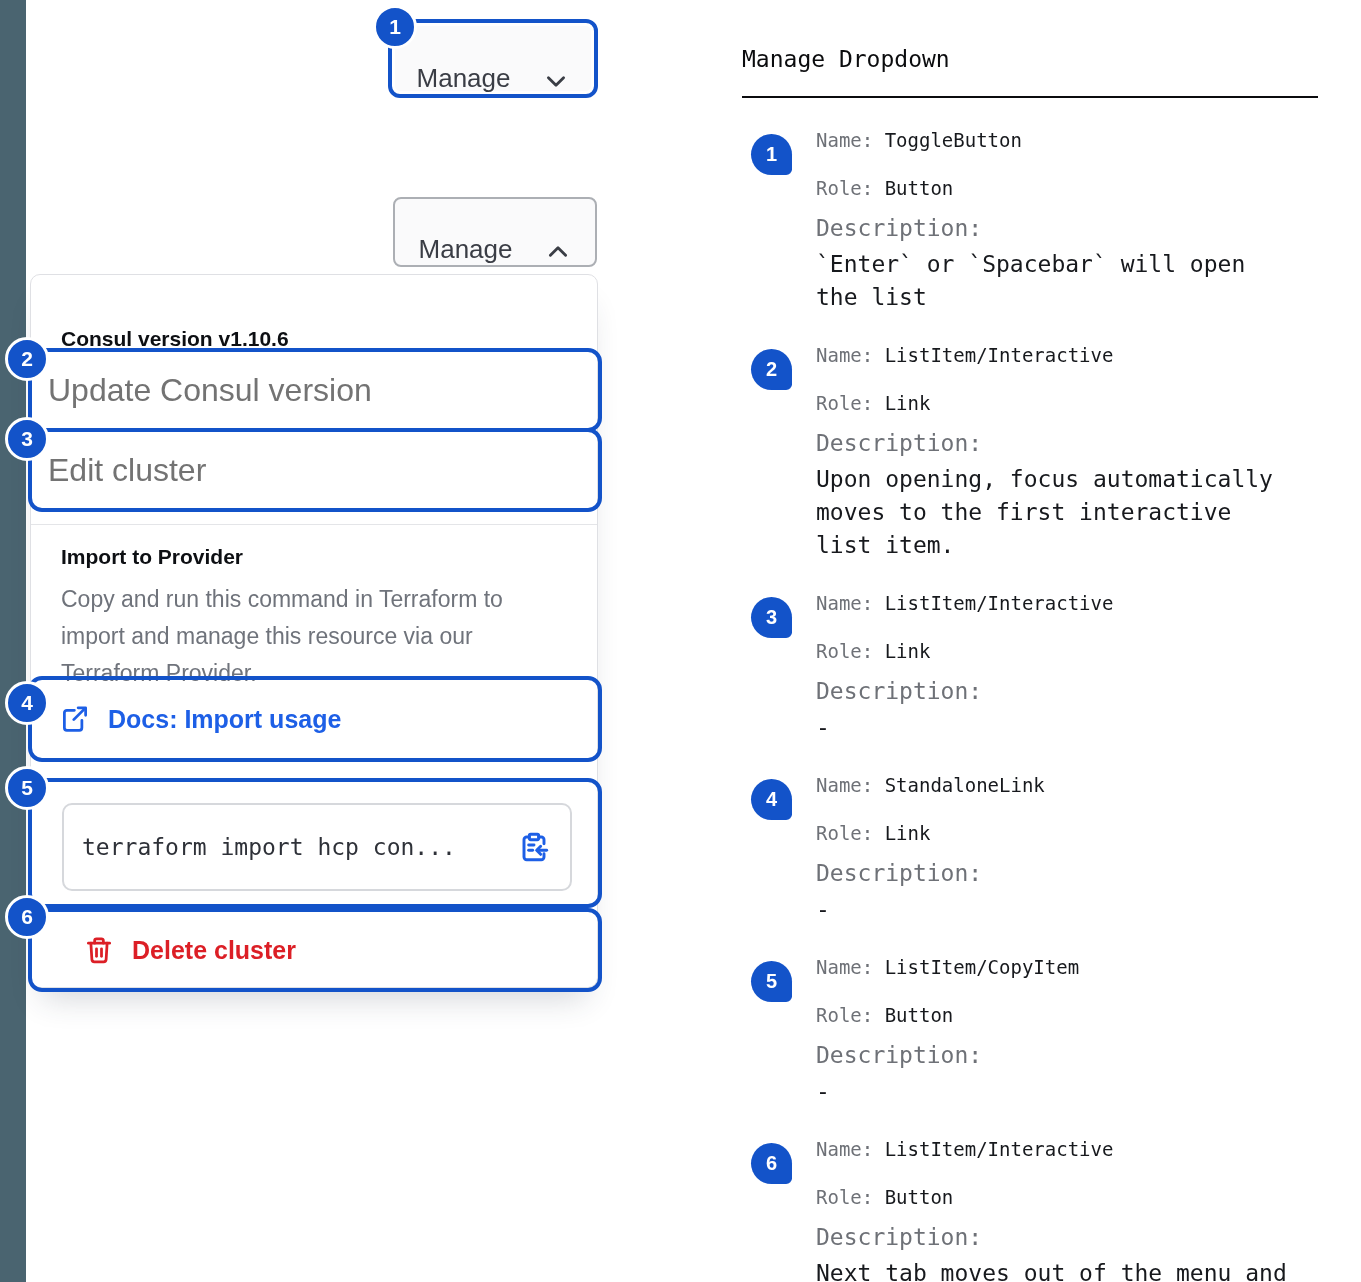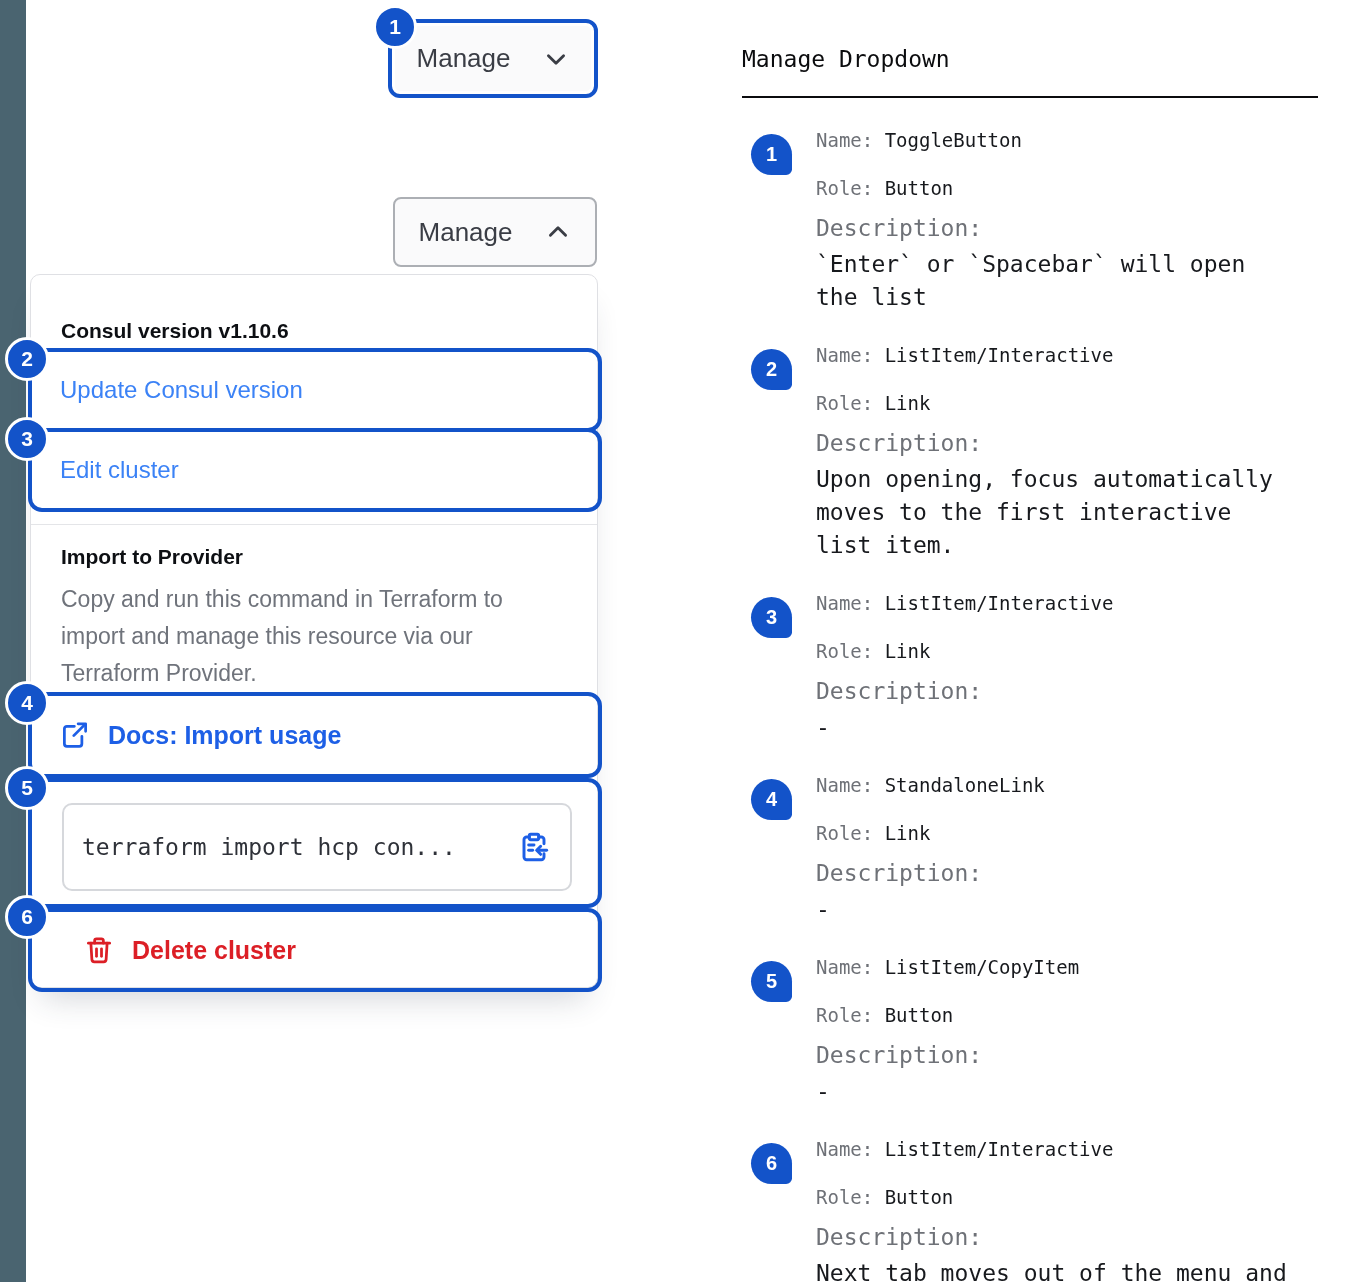--- a/index.html
+++ b/index.html
@@ -4,47 +4,47 @@
 <style>
   * { margin:0; padding:0; box-sizing:border-box; }
   html,body { background:#ffffff; }
   body { font-family:"Liberation Sans", sans-serif; }
   .stage { position:relative; width:1361px; height:1282px; overflow:hidden; background:#ffffff; }
 
   
   .edge-strip { position:absolute; left:0; top:0; width:26px; height:1282px; background:#4A6470; }
 
   
-  .toggle-btn { position:absolute; display:flex; align-items:center; justify-content:center; gap:33px;
+  .toggle-btn { position:absolute; display:flex; align-items:flex-end; justify-content:center; gap:33px;
     background:#FAFAFB; border-radius:10px; font-size:26px; color:#3A3D45; }
   .toggle-btn .chev { width:26px; height:26px; display:block; }
   .btn-focused { left:388px; top:19px; width:210px; height:79px;
     border:4px solid #1353C9; box-shadow: inset 0 0 0 3px #ffffff; border-radius:12px; }
   .btn-open { left:393px; top:197px; width:204px; height:70px; border:2px solid #ACAFB4; border-radius:8px; }
 
   
   .panel { position:absolute; left:30px; top:274px; width:568px; height:714px; background:#ffffff;
     border:1.5px solid #DFE0E4; border-radius:10px;
     box-shadow: 0 22px 30px -12px rgba(40,50,70,0.20); }
   .panel .sect-header { position:absolute; left:30px; font-size:21px; font-weight:bold; color:#0D0F13; }
-  .hdr-version { top:44px; }
+  .hdr-version { top:52px; }
   .hdr-import { top:270px; }
   .panel .divider { position:absolute; left:0; top:249px; width:100%; height:1px; background:#E4E5E8; }
   .panel .import-desc { position:absolute; left:30px; top:306px; width:480px;
     font-size:23px; line-height:37px; color:#6F737B; }
 
   
   .ann-box { position:absolute; border:4px solid #1353C9; border-radius:14px; background:transparent;
     display:flex; align-items:center; }
   .box-2 { left:28px; top:348px; width:574px; height:84px; }
   .box-3 { left:28px; top:428px; width:574px; height:84px; }
-  .box-4 { left:28px; top:692px; width:574px; height:86px; }
+  .box-4 { left:28px; top:676px; width:574px; height:86px; }
   .box-5 { left:28px; top:778px; width:574px; height:130px; }
   .box-6 { left:28px; top:908px; width:574px; height:84px;padding-left:24px; }
-  .menu-item-label { padding-left:28px; font-size:24px; color:#3b82f6; }
+  .menu-item-label { padding-left:16px; font-size:32px; color:#737373; }
   .link-row, .delete-row { display:flex; align-items:center; gap:18px; padding-left:28px; }
   .link-row { color:#1D5FE6; font-size:25px; font-weight:600; }
   .delete-row { color:#DC1F26; font-size:25px; font-weight:600; }
   .row-icon { width:30px; height:30px; display:block; flex:none; }
 
   
   .code-field { position:absolute; left:30px; top:21px; width:510px; height:88px; background:#ffffff;
     border:2px solid #D6D8DC; border-radius:10px; display:flex; align-items:center; justify-content:space-between;
     padding:0 18px 0 18px;text-align:right; }
   .code-text { font-family:"DejaVu Sans Mono", monospace; font-size:23px; color:#2E3138; white-space:nowrap; overflow:hidden; }

